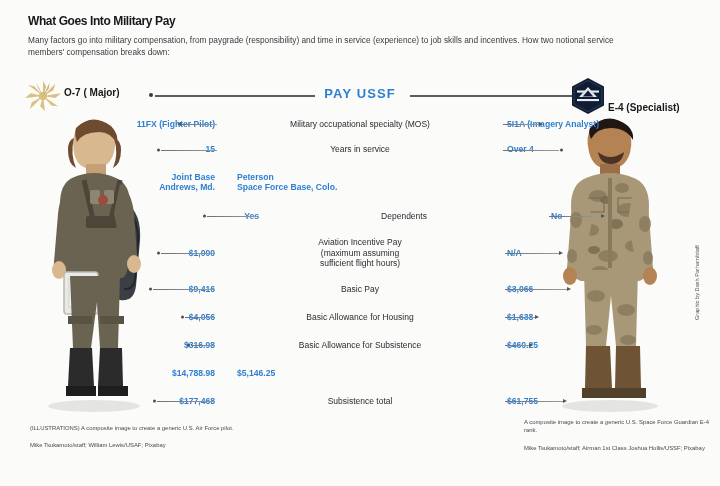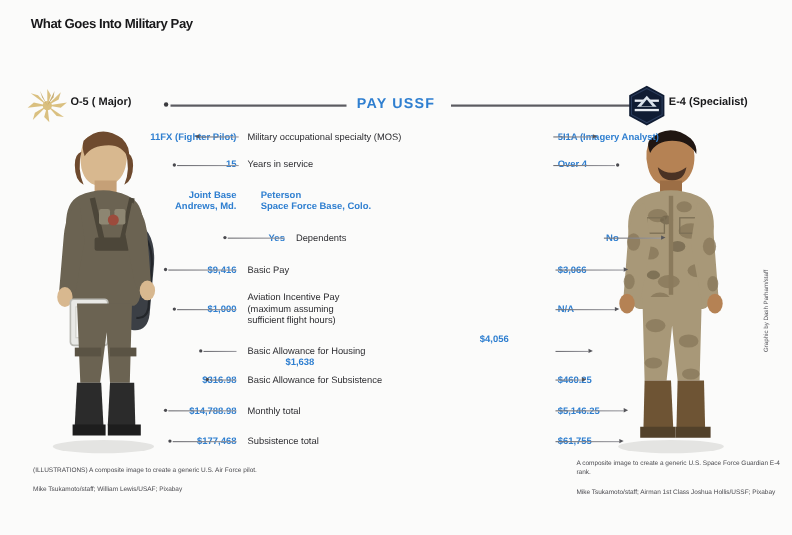--- a/index.html
+++ b/index.html
@@ -41,21 +41,21 @@
     color:#2f7fd0;
   }
   .pg-line{
     position:absolute;top:15px;height:1.6px;background:#5b5b60;
   }
   .pg-line.left{left:155px;width:160px;}
   .pg-line.right{left:410px;width:166px;}
   .pg-dot{position:absolute;top:13px;width:4px;height:4px;border-radius:50%;background:#3a3a3e;}
 
   .rank-left{position:absolute;left:64px;top:7px;font-size:10px;font-weight:bold;color:#18181a;}
-  .rank-right{position:absolute;left:608px;top:7px;font-size:10px;font-weight:bold;color:#18181a;}
+  .rank-right{position:absolute;left:608px;top:22px;font-size:10px;font-weight:bold;color:#18181a;}
 
   
   .oakleaf{position:absolute;left:24px;top:0px;width:38px;height:32px;}
   
   .sfdelta{position:absolute;left:570px;top:-3px;width:36px;height:38px;}
 
   
   .rows{position:absolute;left:0;top:112px;width:720px;}
   .row{
     position:relative;
@@ -78,20 +78,21 @@
     text-align:left;
     padding-left:12px;
     box-sizing:border-box;
     font-size:8.6px;
     font-weight:bold;
     color:#2f7fd0;
     line-height:10.5px;
   }
   .cell-mid{
     width:270px;
+    text-align:center;
     font-size:8.5px;
     color:#2c2c30;
     line-height:10.5px;
     position:relative;
   }
   .connector{
     position:absolute;
     top:50%;
     height:1.2px;
     background:linear-gradient(to right,#6f6f74,#9a9aa0);
@@ -131,20 +132,21 @@
     white-space:nowrap;
   }
 </style>
 </head>
 <body>
 
 <div class="page">
 
   <div class="hdr">
     <h1>What Goes Into Military Pay</h1>
+    <p>Many factors go into military compensation, from paygrade (responsibility) and time in service (experience) to job skills and incentives. How two notional service members' compensation breaks down:</p>
   </div>
 
   <div class="paybar">
 
     <svg class="oakleaf" viewBox="0 0 40 34">
       <g fill="#d8bd7a" opacity="0.95">
         <ellipse cx="20" cy="17" rx="4.5" ry="4.5"></ellipse>
         <path d="M20 17 L20 1 L23.5 7 Z"></path>
         <path d="M20 17 L33 4 L31 11 Z"></path>
         <path d="M20 17 L39 14 L33 19 Z"></path>
@@ -153,21 +155,21 @@
         <path d="M20 17 L6 31 L8 24 Z"></path>
         <path d="M20 17 L1 19 L7 14 Z"></path>
         <path d="M20 17 L4 5 L11 7 Z"></path>
       </g>
       <g fill="#b99a52" opacity="0.8">
         <path d="M20 17 L27 3 L26 9 Z"></path>
         <path d="M20 17 L13 3 L15 9 Z"></path>
       </g>
     </svg>
 
-    <div class="rank-left">O-5 ( Major)</div>
+    <div class="rank-left">O-7 ( Major)</div>
     <div class="pg-dot" style="left:149px;"></div>
     <div class="pg-line left"></div>
     <div class="pg-label">PAY USSF</div>
     <div class="pg-line right"></div>
     <div class="pg-dot" style="left:578px;"></div>
 
     <svg class="sfdelta" viewBox="0 0 36 38">
       <polygon points="18,1 34,9.5 34,28.5 18,37 2,28.5 2,9.5" fill="#101c33"></polygon>
       <polygon points="18,3.4 31.9,10.8 31.9,27.2 18,34.6 4.1,27.2 4.1,10.8" fill="none" stroke="#2b3c5c" stroke-width="1"></polygon>
       <rect x="7" y="13.5" width="22" height="2.1" fill="#e8ecf2"></rect>
@@ -324,47 +326,47 @@
       <div class="cell-mid">
         <div class="connector conn-l" style="width:52px;left:-62px;"></div>
         <div class="nub" style="left:-66px;"></div>
         <div class="connector conn-r" style="width:52px;right:-62px;"></div>
         <div class="arrowhead ah-right" style="right:-66px;"></div>
         <span>Dependents</span>
       </div>
       <div class="cell-right">No</div>
     </div>
 
-    <div class="row" style="height:28px;">
-      <div class="cell-left">$9,416</div>
-      <div class="cell-mid">
-        <div class="connector conn-l" style="width:62px;left:-72px;"></div>
-        <div class="nub" style="left:-76px;"></div>
-        <div class="connector conn-r" style="width:62px;right:-72px;"></div>
-        <div class="arrowhead ah-right" style="right:-76px;"></div>
-        <span>Basic Pay</span>
-      </div>
-      <div class="cell-right">$3,066</div>
-    </div>
-
     <div class="row" style="height:44px;">
       <div class="cell-left">$1,000</div>
       <div class="cell-mid">
         <div class="connector conn-l" style="width:54px;left:-64px;"></div>
         <div class="nub" style="left:-68px;"></div>
         <div class="connector conn-r" style="width:54px;right:-64px;"></div>
         <div class="arrowhead ah-right" style="right:-68px;"></div>
         <span style="white-space:pre-line;">Aviation Incentive Pay
 (maximum assuming
 sufficient flight hours)</span>
       </div>
       <div class="cell-right">N/A</div>
     </div>
 
-    <div class="row" style="height:28px;flex-direction:column;">
+    <div class="row" style="height:28px;">
+      <div class="cell-left">$9,416</div>
+      <div class="cell-mid">
+        <div class="connector conn-l" style="width:62px;left:-72px;"></div>
+        <div class="nub" style="left:-76px;"></div>
+        <div class="connector conn-r" style="width:62px;right:-72px;"></div>
+        <div class="arrowhead ah-right" style="right:-76px;"></div>
+        <span>Basic Pay</span>
+      </div>
+      <div class="cell-right">$3,066</div>
+    </div>
+
+    <div class="row" style="height:28px;">
       <div class="cell-left">$4,056</div>
       <div class="cell-mid">
         <div class="connector conn-l" style="width:30px;left:-40px;"></div>
         <div class="nub" style="left:-44px;"></div>
         <div class="connector conn-r" style="width:30px;right:-40px;"></div>
         <div class="arrowhead ah-right" style="right:-44px;"></div>
         <span>Basic Allowance for Housing</span>
       </div>
       <div class="cell-right">$1,638</div>
     </div>
@@ -376,27 +378,20 @@
         <div class="nub" style="left:-38px;"></div>
         <div class="connector conn-r" style="width:24px;right:-34px;"></div>
         <div class="arrowhead ah-right" style="right:-38px;"></div>
         <span>Basic Allowance for Subsistence</span>
       </div>
       <div class="cell-right">$460.25</div>
     </div>
 
     <div class="row" style="height:28px;">
       <div class="cell-left">$14,788.98</div>
-      <div class="cell-mid">
-        <div class="connector conn-l" style="width:62px;left:-72px;"></div>
-        <div class="nub" style="left:-76px;"></div>
-        <div class="connector conn-r" style="width:62px;right:-72px;"></div>
-        <div class="arrowhead ah-right" style="right:-76px;"></div>
-        <span>Monthly total</span>
-      </div>
       <div class="cell-right">$5,146.25</div>
     </div>
 
     <div class="row" style="height:28px;">
       <div class="cell-left">$177,468</div>
       <div class="cell-mid">
         <div class="connector conn-l" style="width:58px;left:-68px;"></div>
         <div class="nub" style="left:-72px;"></div>
         <div class="connector conn-r" style="width:58px;right:-68px;"></div>
         <div class="arrowhead ah-right" style="right:-72px;"></div>

